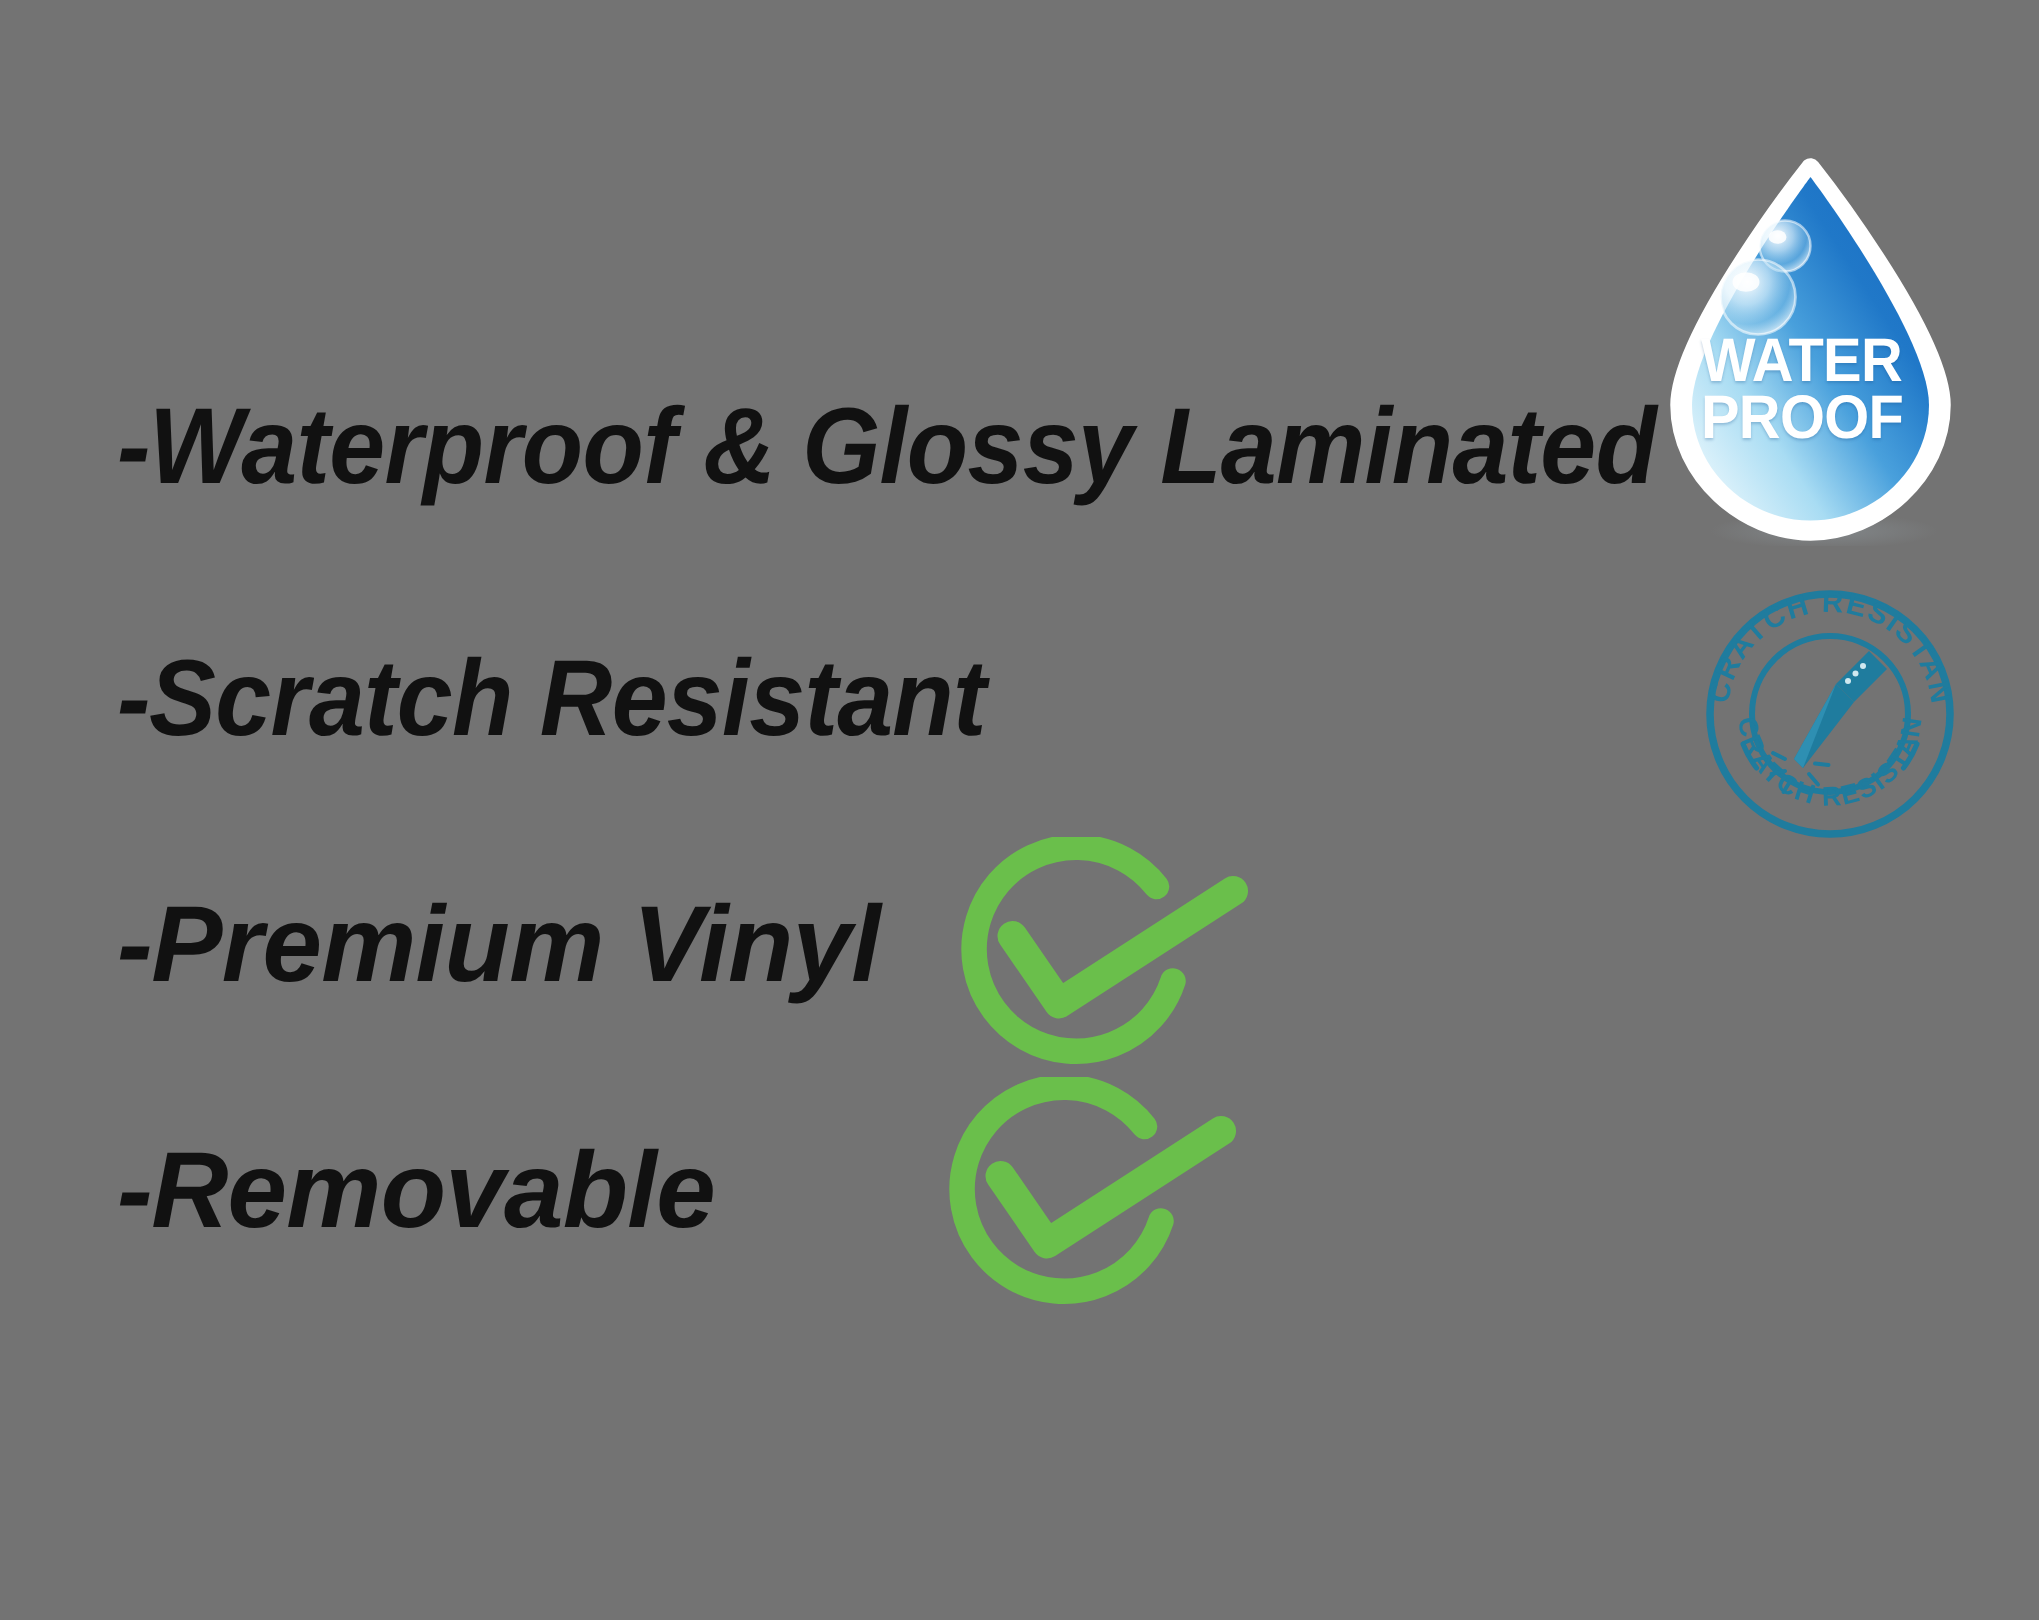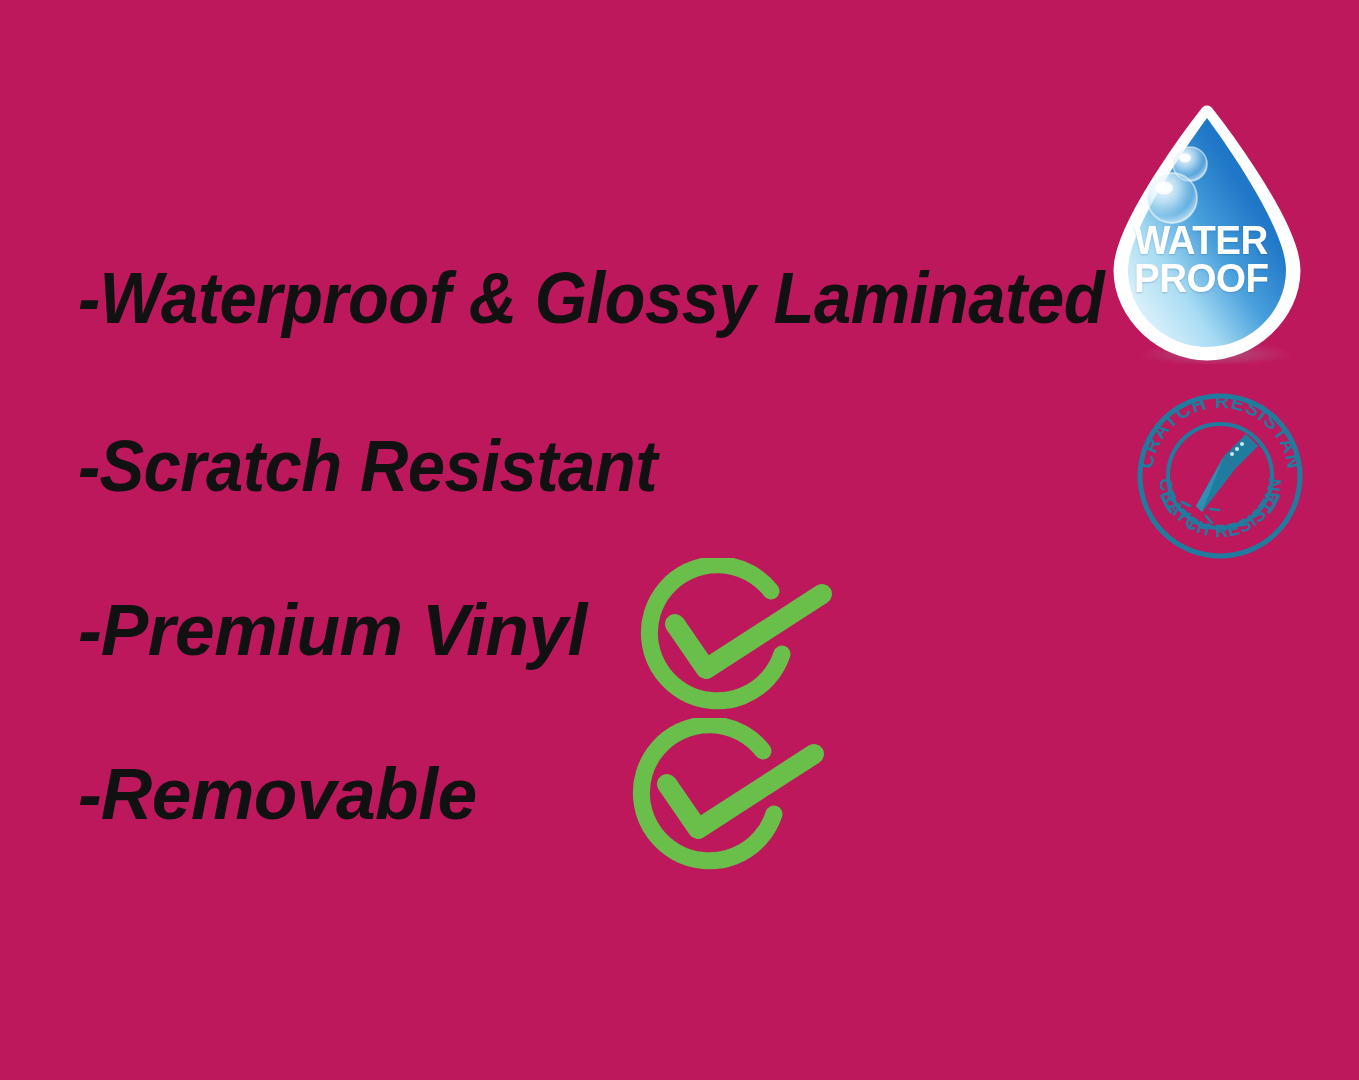--- a/index.html
+++ b/index.html
@@ -7,21 +7,21 @@
     padding: 0;
     background: #ffffff;
   }
   body {
     font-family: "Liberation Sans", sans-serif;
   }
   #canvas {
     position: relative;
     width: 1359px;
     height: 1080px;
-    background: #be185d;
+    background: #737373;
     overflow: hidden;
   }
 
   
   .feature-line {
     position: absolute;
     left: 78px;
     white-space: nowrap;
     font-family: "Liberation Sans", sans-serif;
     font-weight: bold;

